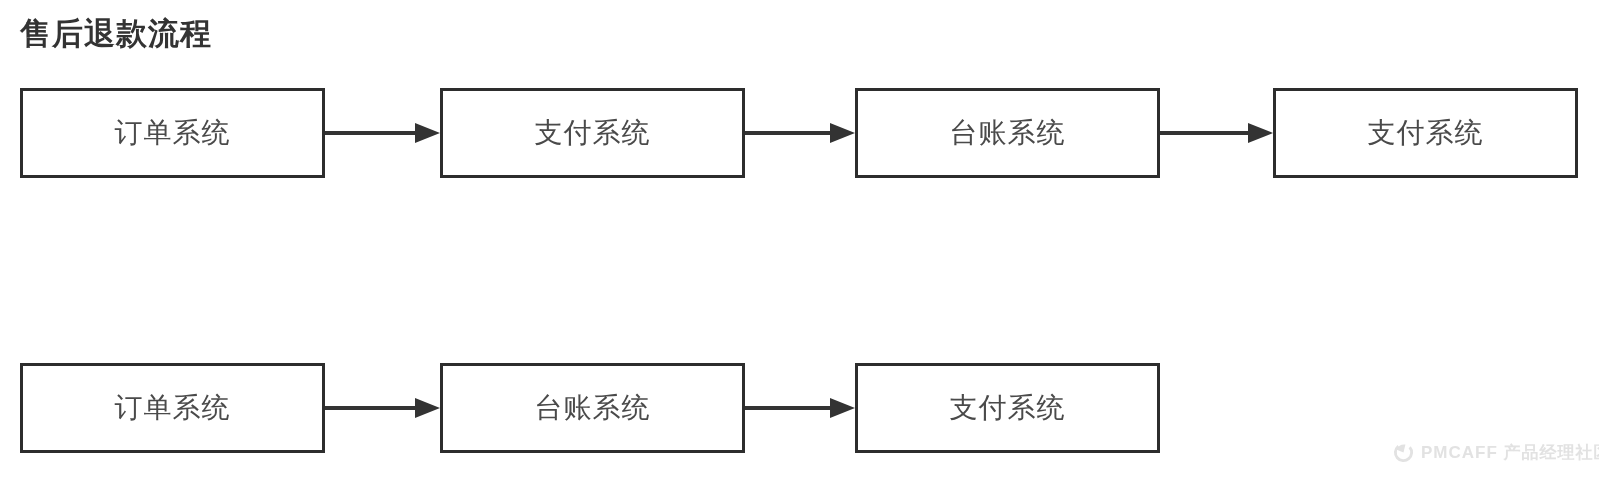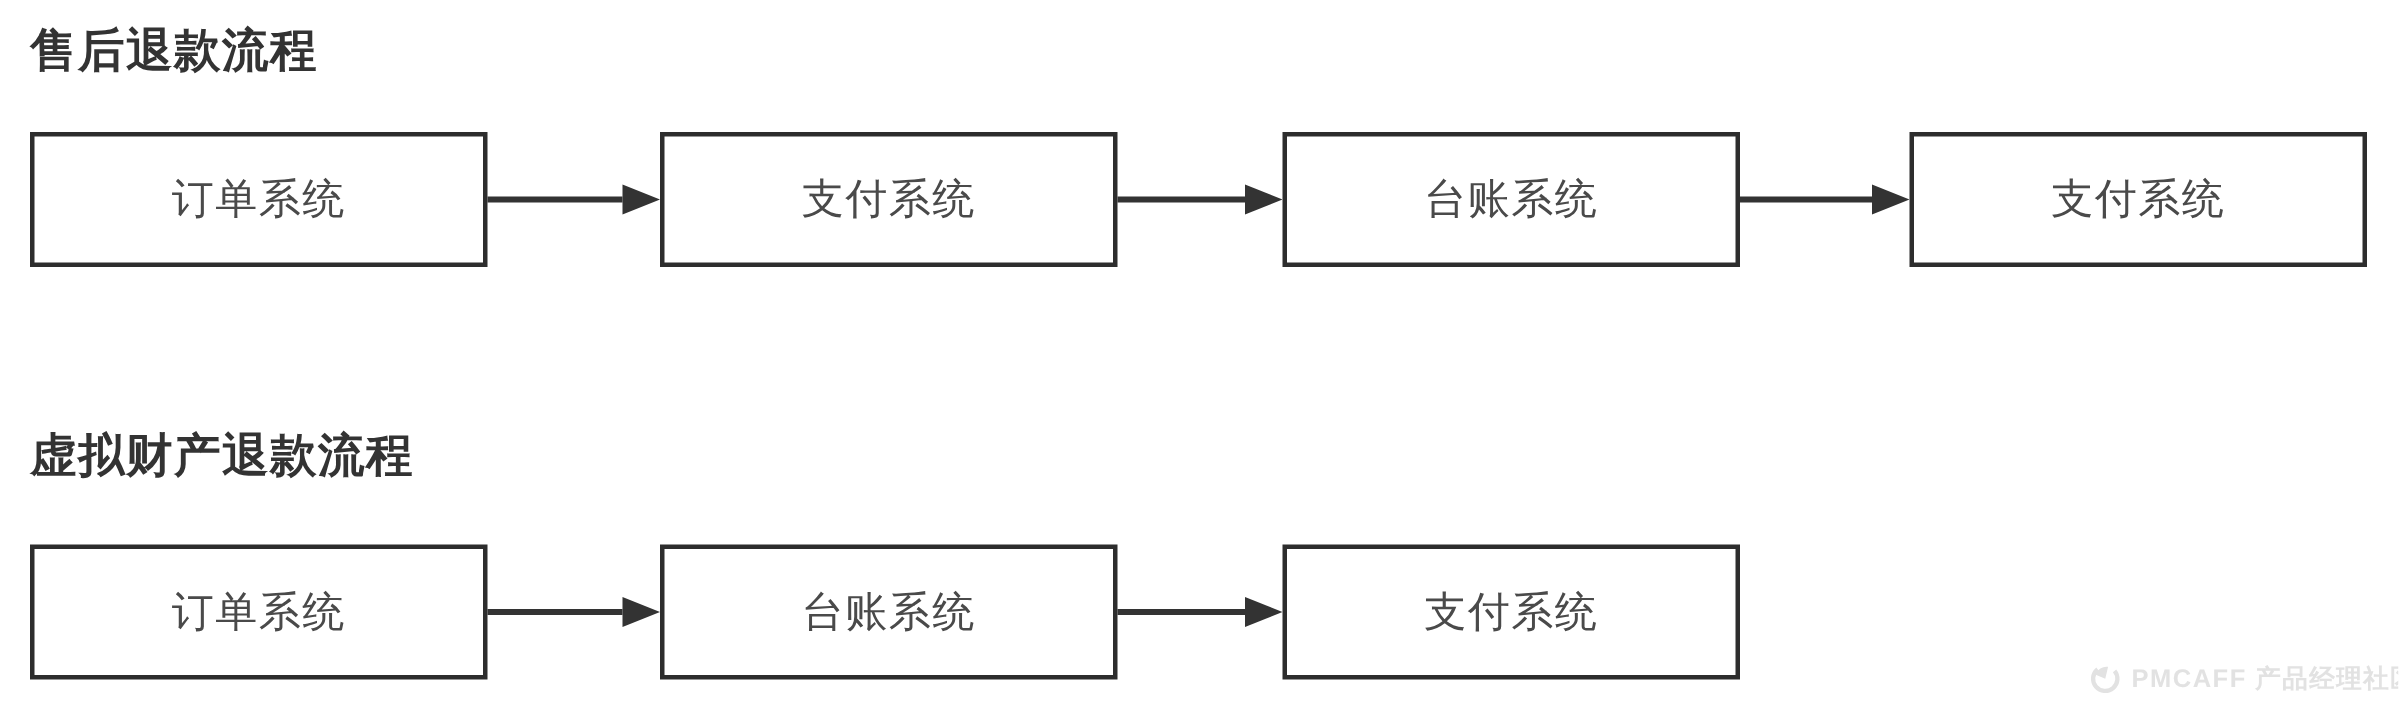--- a/index.html
+++ b/index.html
@@ -101,21 +101,20 @@
 
   <div class="flow-arrow" style="left:1160px;top:122px;width:113px;">
     <span class="shaft"></span>
     <span class="head"></span>
   </div>
 
   <div class="flow-node" style="left:1273px;top:88px;">
     <span class="node-label">支付系统</span>
   </div>
 
-  <div class="flow-title" style="top:283px;">虚拟财产退款流程</div>
 
   <div class="flow-node" style="left:20px;top:363px;">
     <span class="node-label">订单系统</span>
   </div>
 
   <div class="flow-arrow" style="left:325px;top:397px;width:115px;">
     <span class="shaft"></span>
     <span class="head"></span>
   </div>
 

